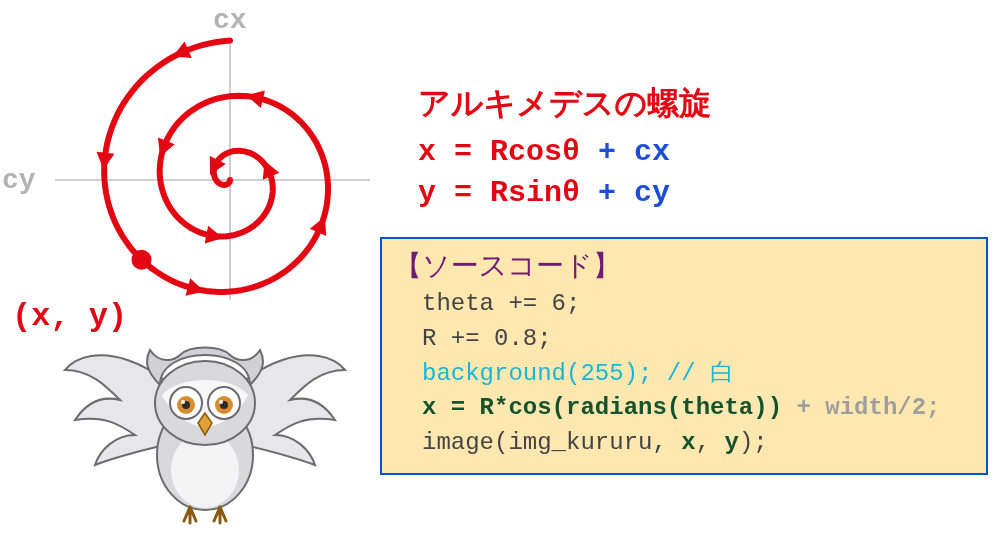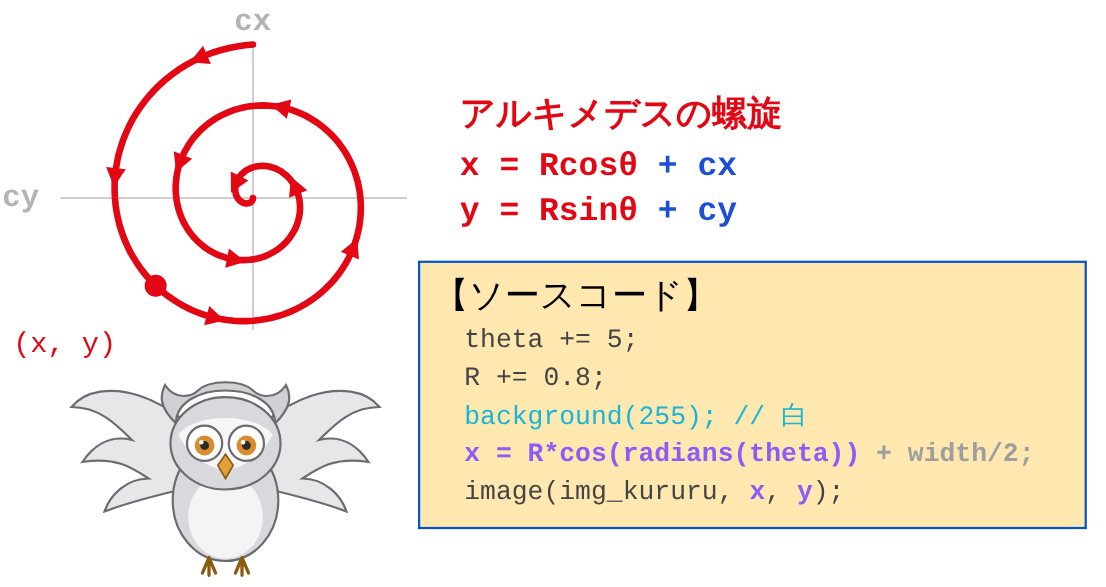--- a/index.html
+++ b/index.html
@@ -2,34 +2,34 @@
 <html><head>
 <meta charset="utf-8">
 <style>
   html, body { margin: 0; padding: 0; width: 1005px; height: 534px; background: #fff; font-family: "Consolas", "Menlo", "Courier New", monospace; }
   .stage { position: relative; width: 1005px; height: 534px; }
 
   .spiral { position: absolute; left: 0; top: 0; }
   .axis-lbl { position: absolute; font-weight: 700; font-size: 28px; color: #b3b3b3; }
   .cx-lbl { left: 213px; top: 5px; }
   .cy-lbl { left: 2px;  top: 165px; }
-  .xy-lbl { position: absolute; left: 12px; top: 298px; font-weight: 400; font-size: 26px; color: #e30613; }
+  .xy-lbl { position: absolute; left: 12px; top: 298px; font-weight: 700; font-size: 32px; color: #e30613; }
 
   .eq-block { position: absolute; left: 395px; top: 82px; margin-left: 23px; }
   .eq-title { font-size: 32px; font-weight: 700; color: #e30613; margin-bottom: 6px; }
   .eq-line { font-size: 30px; font-weight: 700; line-height: 1.35; }
   .eq-red  { color: #e30613; text-align: center; }
   .eq-grey { color: #1d4ed8; }
 
   .code-box { position: absolute; left: 380px; top: 237px; width: 608px; border: 2px solid #0055cc; background: #ffe8b0; padding: 8px 12px 12px 12px; box-sizing: border-box; }
-  .code-title { font-size: 32px; color: #000000; font-weight: 400; margin-bottom: 2px; }
+  .code-title { font-size: 28px; color: #701a75; font-weight: 400; margin-bottom: 2px; }
   .code-line  { font-size: 24px; line-height: 1.45; white-space: pre; color: #444; font-weight: 500; padding-left: 28px; }
   .c-black { color: #444; }
   .c-cyan  { color: #17b6d9; }
-  .c-red   { color: #8b5cf6; font-weight: 700; margin-top: 32px; }
+  .c-red   { color: #14532d; font-weight: 700; margin-top: 32px; }
   .c-grey  { color: #9e9e9e; font-weight: 700; }
 
   .owl { position: absolute; left: 60px; top: 315px; }
 </style>
 </head>
 <body>
 
 <div class="stage">
 
   <svg class="spiral" width="400" height="340" viewBox="0 0 400 340">
@@ -63,21 +63,21 @@
     <div class="eq-line">
       <span class="eq-red"> x = Rcosθ</span><span class="eq-grey"> + cx</span>
     </div>
     <div class="eq-line">
       <span class="eq-red"> y = Rsinθ</span><span class="eq-grey"> + cy</span>
     </div>
   </div>
 
   <div class="code-box">
     <div class="code-title">【ソースコード】</div>
-    <div class="code-line"><span class="c-black">theta += 5;</span></div>
+    <div class="code-line"><span class="c-black">theta += 6;</span></div>
     <div class="code-line"><span class="c-black">R += 0.8;</span></div>
     <div class="code-line"><span class="c-cyan">background(255); </span><span class="c-cyan">// 白</span></div>
     <div class="code-line"><span class="c-red">x = R*cos(radians(theta))</span><span class="c-grey"> + width/2;</span></div>
     <div class="code-line"><span class="c-black">image(img_kururu, </span><span class="c-red">x</span><span class="c-black">, </span><span class="c-red">y</span><span class="c-black">);</span></div>
   </div>
 
   <svg class="owl" width="290" height="215" viewBox="0 0 290 215">
 
     <g fill="#e7e7ea" stroke="#6b6b70" stroke-width="2">
       <path d="M145 110 C100 40, 30 25, 5 55 C 30 55, 45 70, 60 85 C 40 80, 25 90, 15 105 C 45 100, 60 110, 75 120 C 55 120, 40 135, 35 150 C 75 135, 110 130, 145 120 Z"></path>

